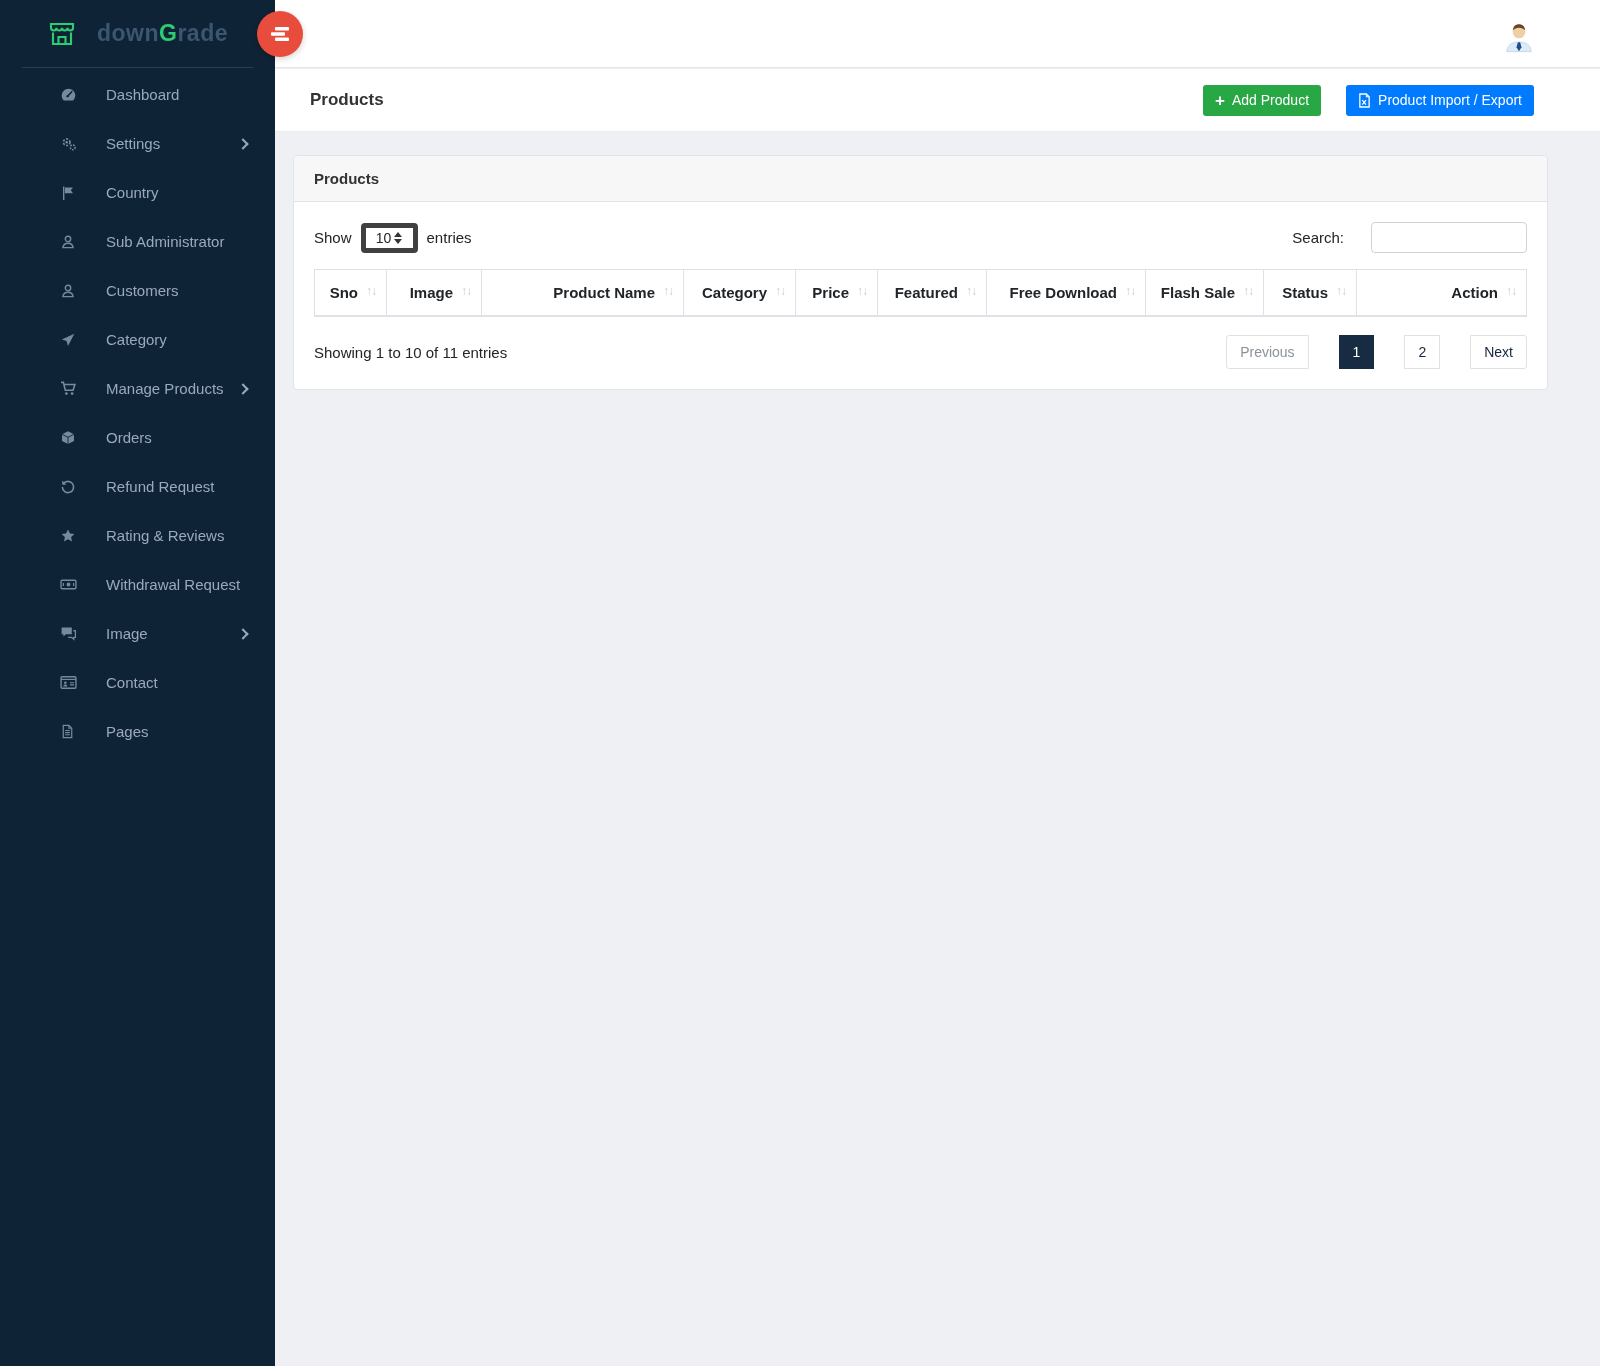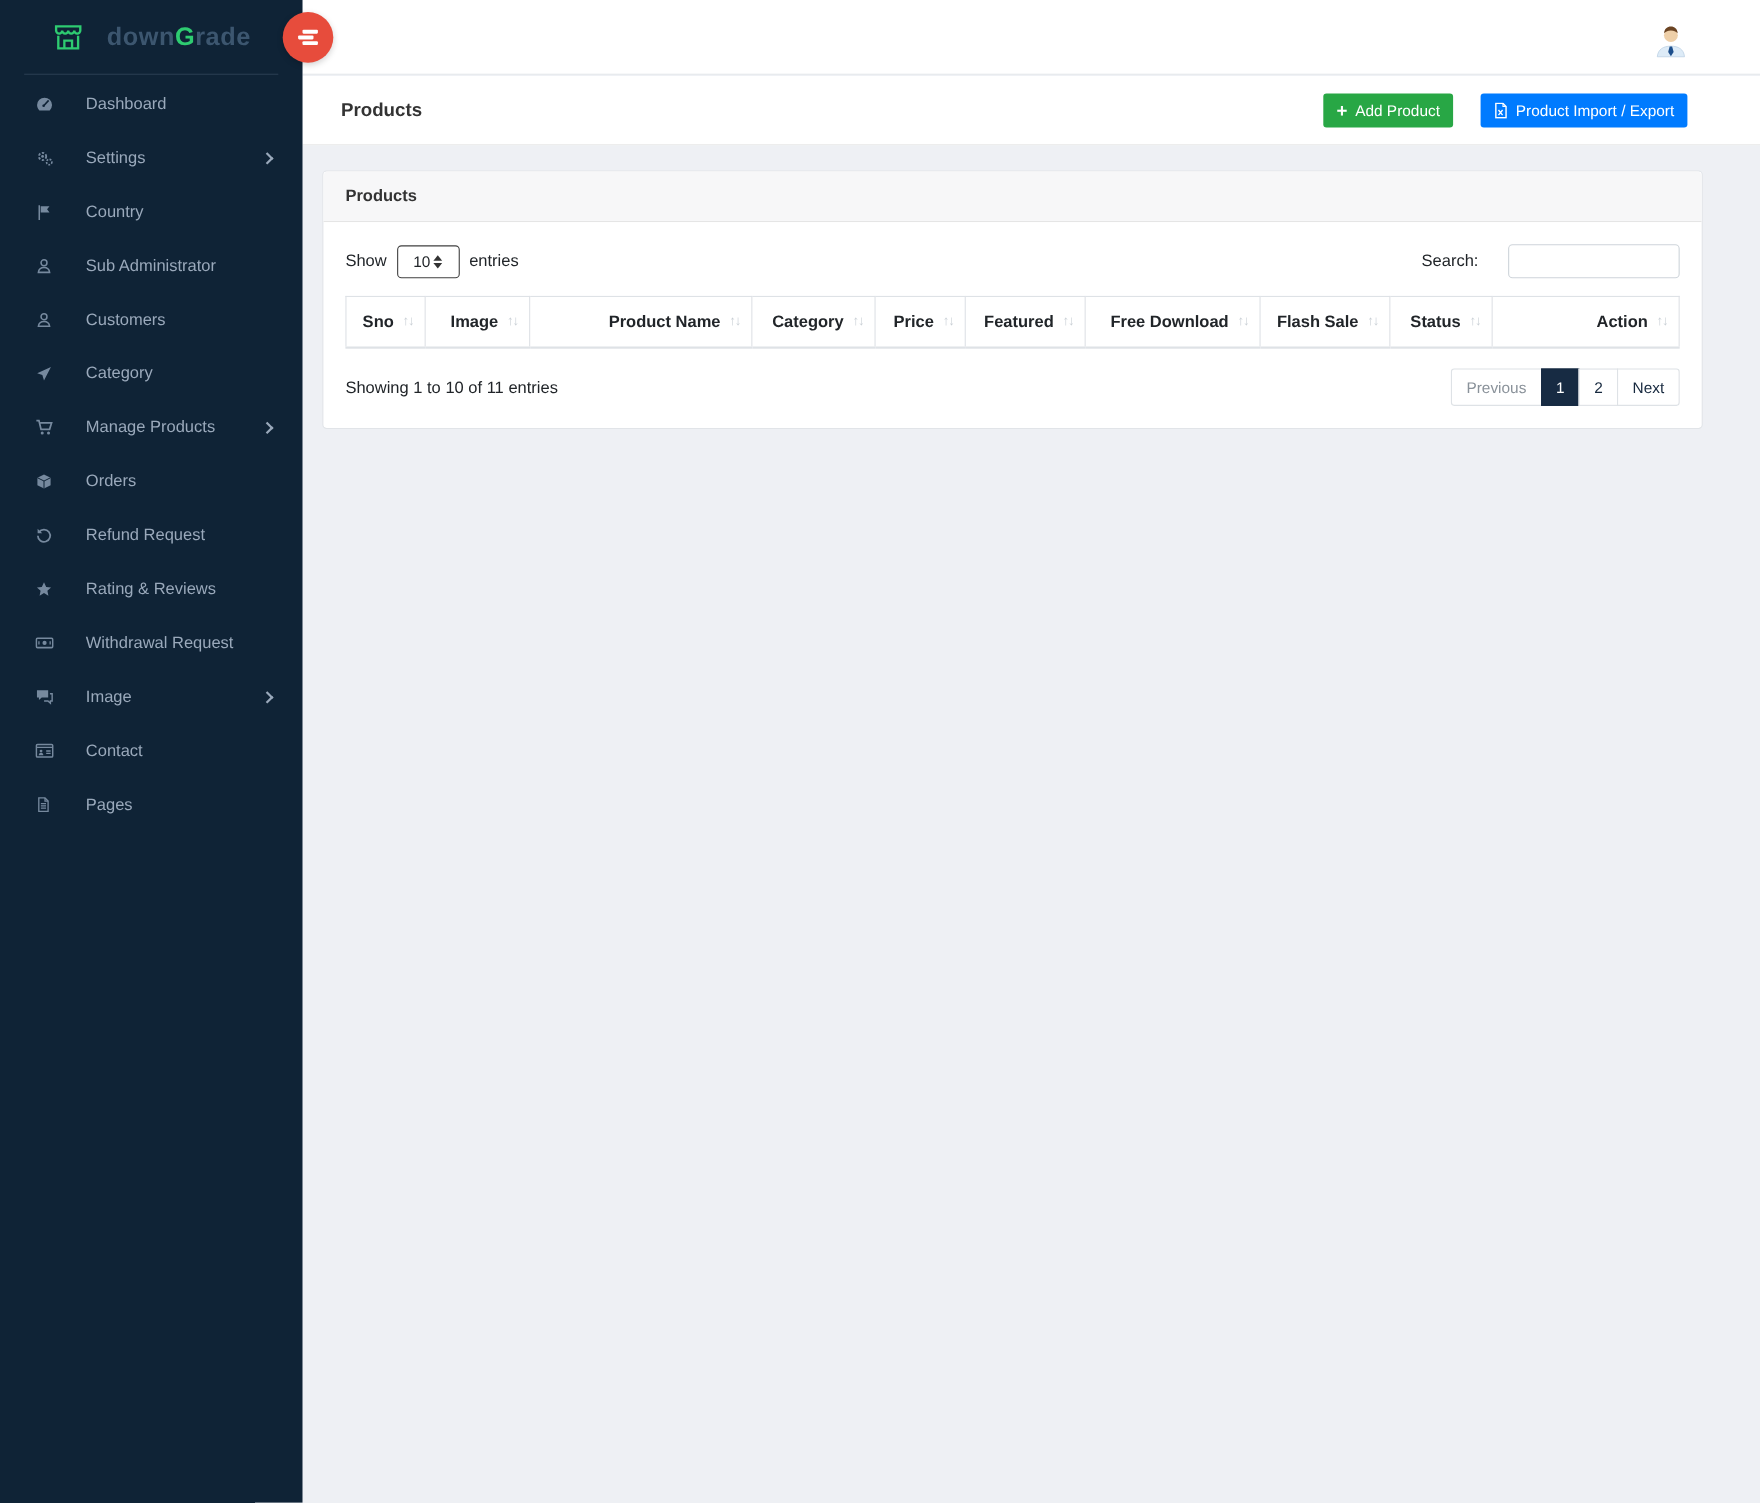--- a/index.html
+++ b/index.html
@@ -7,21 +7,21 @@
   body {
     width:1600px; height:1366px; position:relative; overflow:hidden;
     font-family:"Liberation Sans", sans-serif; background:#eef0f4; color:#212529;
   }
   
   .sidebar { position:absolute; left:0; top:0; width:275px; height:1366px; background:#0f2336; z-index:5; }
   .logo-row { height:68px; display:flex; align-items:center; justify-content:center; gap:20px;
               border-bottom:1px solid #2a3d52; margin:0 22px; }
   .logo-text { font-size:23px; font-weight:bold; color:#3c566f; letter-spacing:.5px; }
   .logo-text .accent { color:#2ecc71; }
-  .menu { padding-top:2px; }
+  .menu { padding-top:2px;padding-left:28px; }
   .menu-item { display:flex; align-items:center; height:49px; padding:0 26px 0 32px;
                color:#9aa9bb; font-size:15px; cursor:pointer; }
   .mi-icon { width:20px; margin-right:26px; color:#76899e; display:flex; align-items:center; }
   .mi-label { flex:1; }
   .chev { width:8px; height:8px; border-top:2px solid #9aa9bb; border-right:2px solid #9aa9bb;
           transform:rotate(45deg); margin-right:2px; }
   
   .topbar { position:absolute; left:275px; top:0; width:1325px; height:68px; background:#fff;
             border-bottom:1px solid #e3e6ea; z-index:4; }
   .avatar { position:absolute; right:63px; top:19px; width:36px; height:36px; cursor:pointer; }
@@ -41,39 +41,39 @@
   
   .card { position:absolute; left:293px; top:155px; width:1255px; background:#fff;
           border:1px solid #e1e4e8; border-radius:4px; }
   .card-header { height:46px; display:flex; align-items:center; padding:0 20px; background:#f7f7f8;
                  border-bottom:1px solid #e3e3e3; font-size:15px; font-weight:bold; color:#333;
                  border-radius:4px 4px 0 0; }
   .card-body { padding:20px; }
   
   .controls { display:flex; align-items:center; margin-bottom:16px; font-size:15px; }
   .show-group { display:flex; align-items:center; gap:9px; }
-  .select-box { width:57px; height:30px; border:1px solid #404040; border-radius:4px; background:#fff;
+  .select-box { width:57px; height:30px; border:5px solid #404040; border-radius:4px; background:#fff;
                 display:flex; align-items:center; justify-content:center; gap:3px; font-size:14px;
                 cursor:pointer; }
   .updown { display:flex; flex-direction:column; align-items:center; gap:2px; }
   .tri-up { width:0; height:0; border-left:4px solid transparent; border-right:4px solid transparent;
             border-bottom:5px solid #333; }
   .tri-down { width:0; height:0; border-left:4px solid transparent; border-right:4px solid transparent;
               border-top:5px solid #333; }
   .search-group { margin-left:auto; display:flex; align-items:center; gap:27px; }
   .search-input { width:156px; height:31px; border:1px solid #ced4da; border-radius:4px; padding:0 8px;
                   font-family:"Liberation Sans",sans-serif; font-size:14px; }
   
   table.products { width:100%; border-collapse:collapse; font-size:15px; color:#212529; }
   table.products th { border:1px solid #dee2e6; border-bottom:2px solid #dee2e6; text-align:right;
                       padding:14px 10px; font-weight:bold; white-space:nowrap; cursor:pointer; }
   .sort-ic { color:#c9cfd5; font-size:12px; margin-left:8px; letter-spacing:-1px; float:right; }
   
   .table-footer { display:flex; align-items:center; margin-top:18px; font-size:15px; color:#212529; }
-  .paging { margin-left:auto; display:flex; }
+  .paging { margin-left:auto; display:flex;gap:31px; }
   .page-btn { padding:8px 13px; border:1px solid #dee2e6; margin-left:-1px; font-size:14px;
               color:#16283e; background:#fff; cursor:pointer; min-width:34px; text-align:center; }
   .page-btn:first-child { border-radius:3px 0 0 3px; }
   .page-btn:last-child  { border-radius:0 3px 3px 0; }
   .page-btn.disabled { color:#8a929a; cursor:default; }
   .page-btn.active { background:#172b43; border-color:#172b43; color:#fff; }
 </style>
 </head>
 <body>
 

